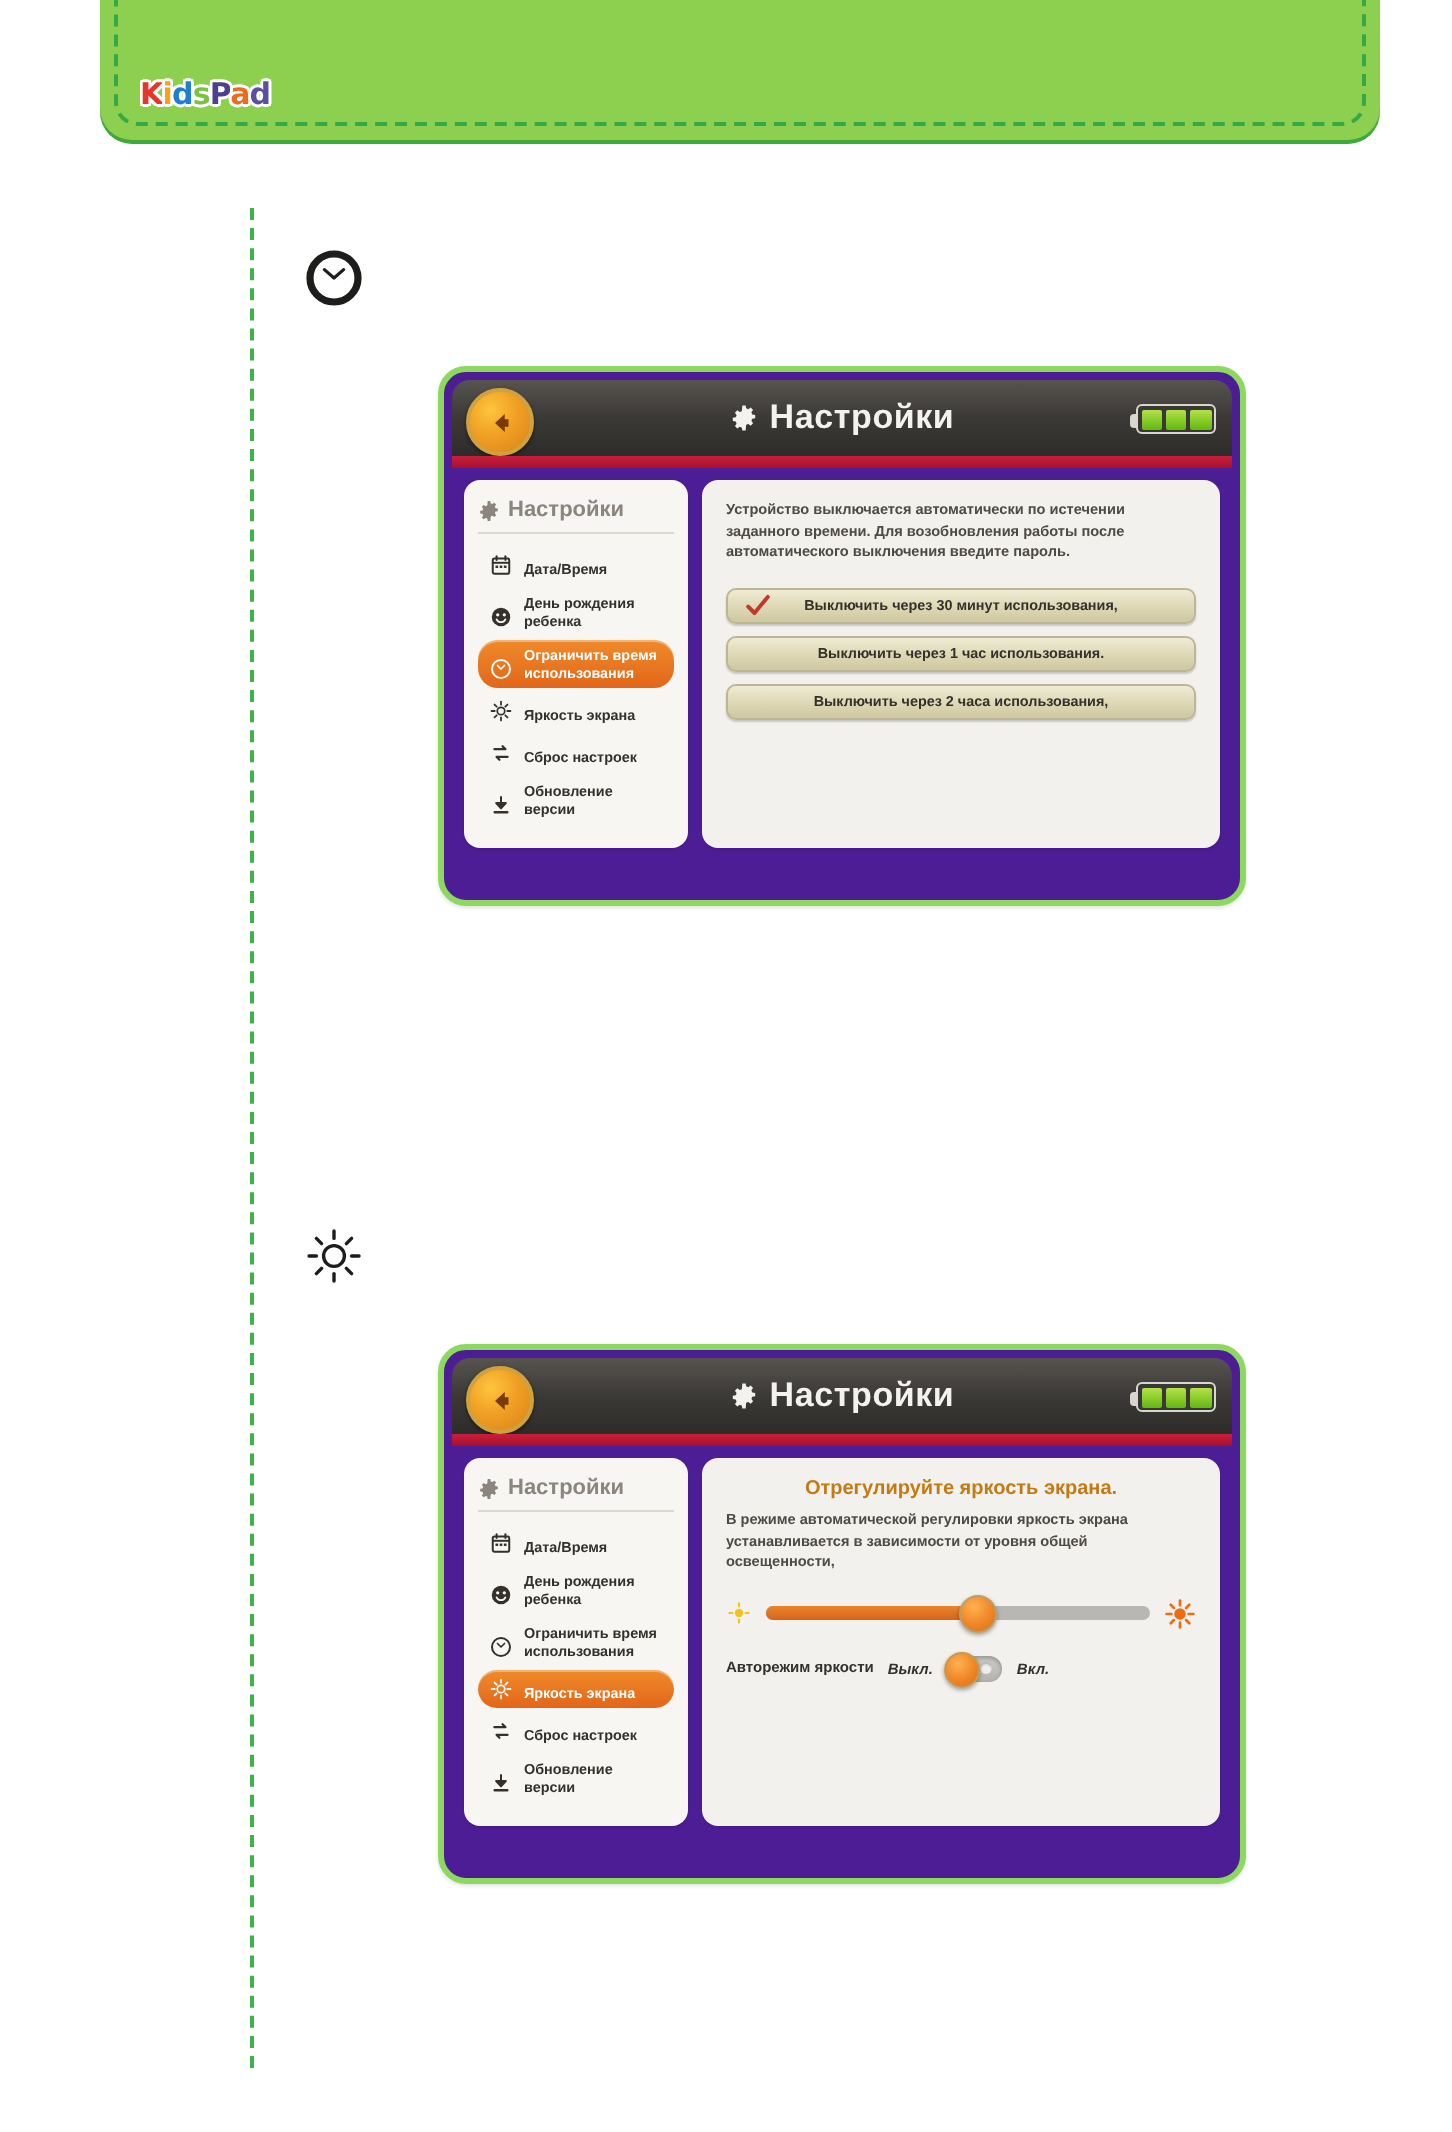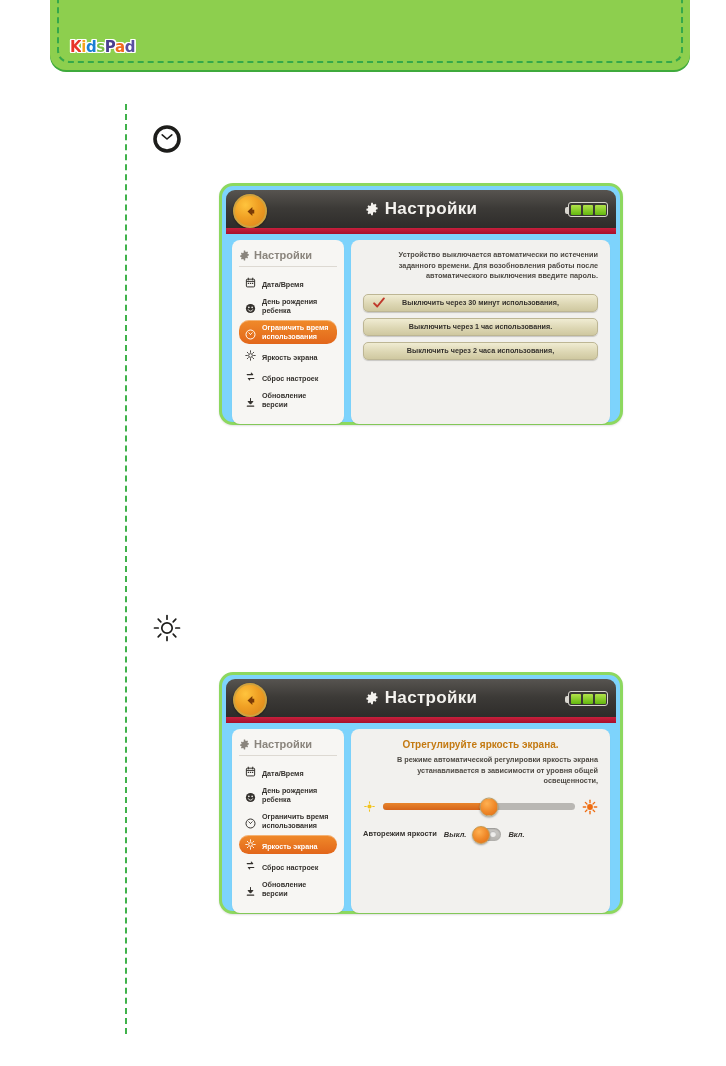--- a/index.html
+++ b/index.html
@@ -36,22 +36,22 @@
   .guide{
     position:absolute;left:125px;top:104px;width:0;height:930px;
     border-left:2px dashed #3fb24a;
   }
 
   
   .step-icon{position:absolute;width:30px;height:30px;}
 
   
   .device{
-    position:absolute;width:404px;height:242px;
-    background:#7dd3fc;border:3px solid #8dd85f;border-radius:14px;
+    position:absolute;width:404px;height:270px;
+    background:#4c1d95;border:3px solid #8dd85f;border-radius:14px;
     box-sizing:border-box;padding:4px;
     box-shadow:0 1px 2px rgba(0,0,0,.12);
   }
   .dev-head{
     position:relative;height:38px;border-radius:9px 9px 0 0;
     background:linear-gradient(180deg,#575450 0%,#3c3a37 48%,#2e2c2a 100%);
     display:flex;align-items:center;justify-content:center;
   }
   .dev-head::after{
     content:"";position:absolute;left:0;right:0;bottom:-6px;height:6px;
@@ -102,21 +102,21 @@
     color:#fff;box-shadow:inset 0 1px 0 rgba(255,255,255,.35);
   }
   .si-ico{width:13px;min-width:13px;height:13px;display:flex;align-items:center;justify-content:center;}
 
   
   .pane{
     flex:1;background:#f2f1ee;border-radius:8px;padding:10px 12px;box-sizing:border-box;
     box-shadow:0 1px 1px rgba(0,0,0,.08);
   }
   .pane-desc{
-    font-size:7.3px;color:#4e4a44;text-align:right;line-height:1.45;font-weight:bold;
+    font-size:7.3px;color:#4e4a44;text-align:left;line-height:1.45;font-weight:bold;
   }
   .pane-h{
     font-size:10px;color:#c47a12;text-align:center;font-weight:bold;margin-bottom:5px;
   }
   .opt-list{margin-top:12px;display:flex;flex-direction:column;gap:6px;}
   .opt{
     position:relative;height:16px;border-radius:5px;
     background:linear-gradient(180deg,#f0ecd3 0%,#ddd7b4 55%,#cfc8a0 100%);
     border:1px solid #bdb694;box-shadow:0 1px 1px rgba(0,0,0,.18);
     display:flex;align-items:center;justify-content:center;

